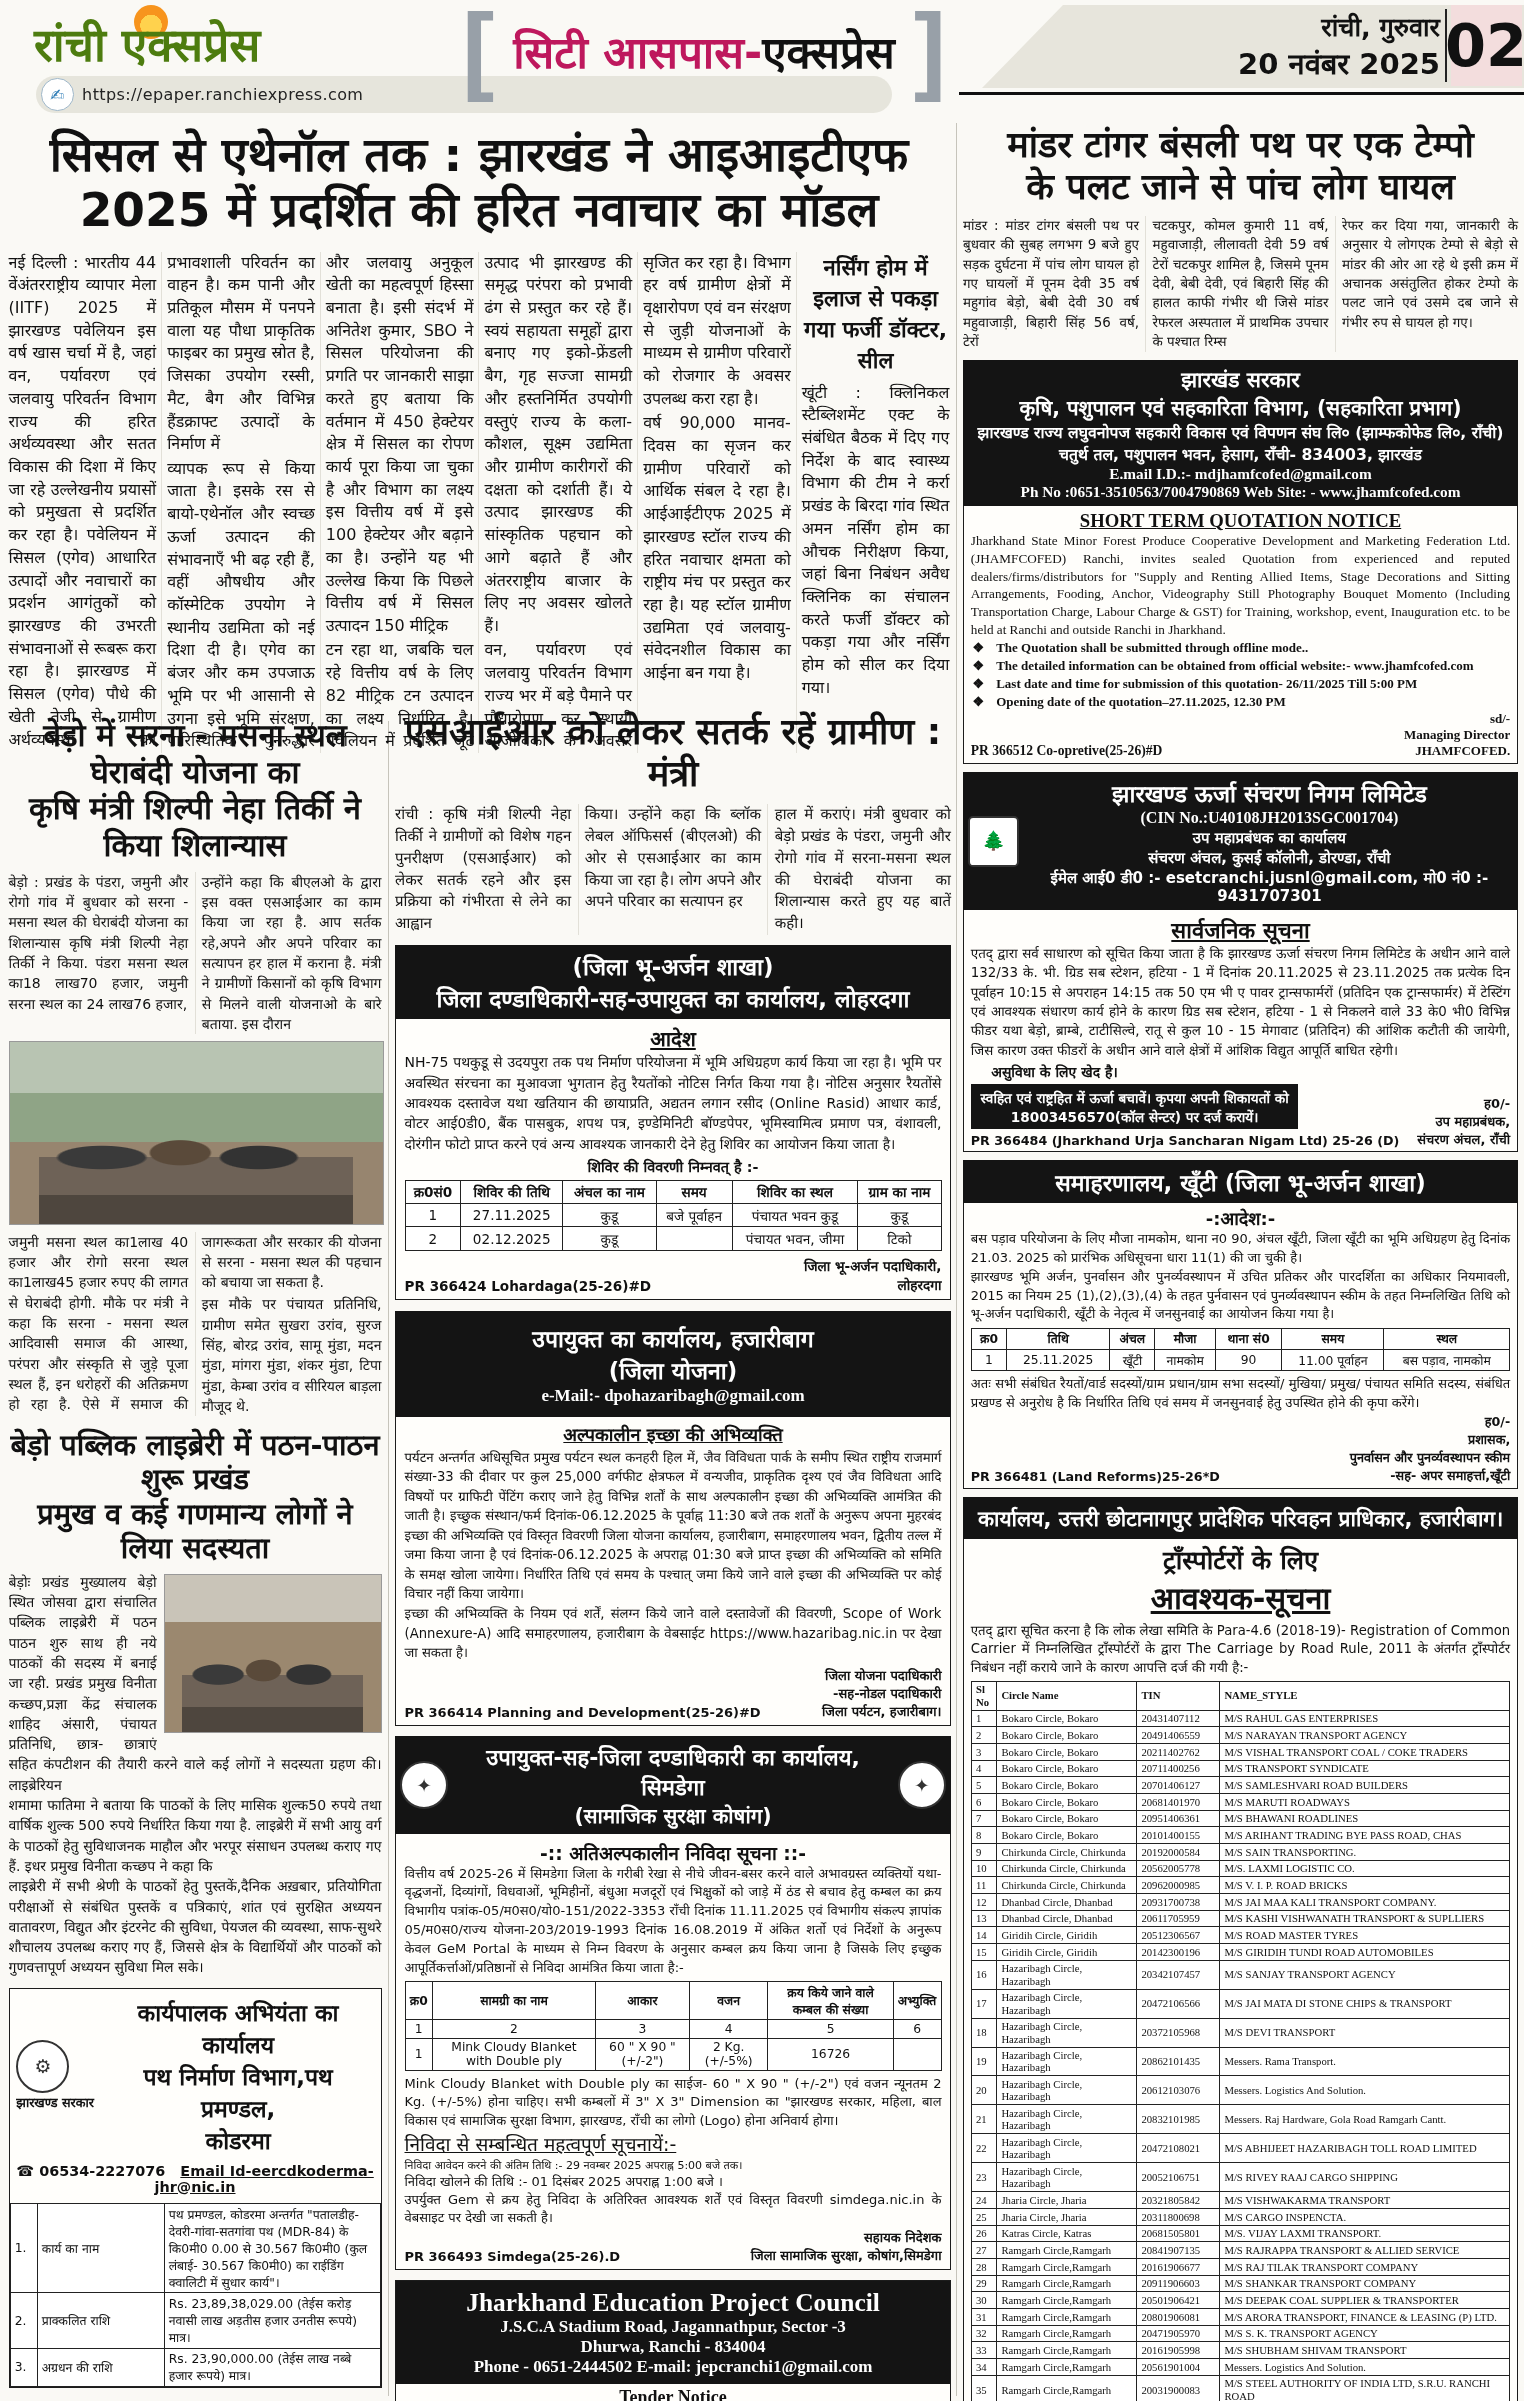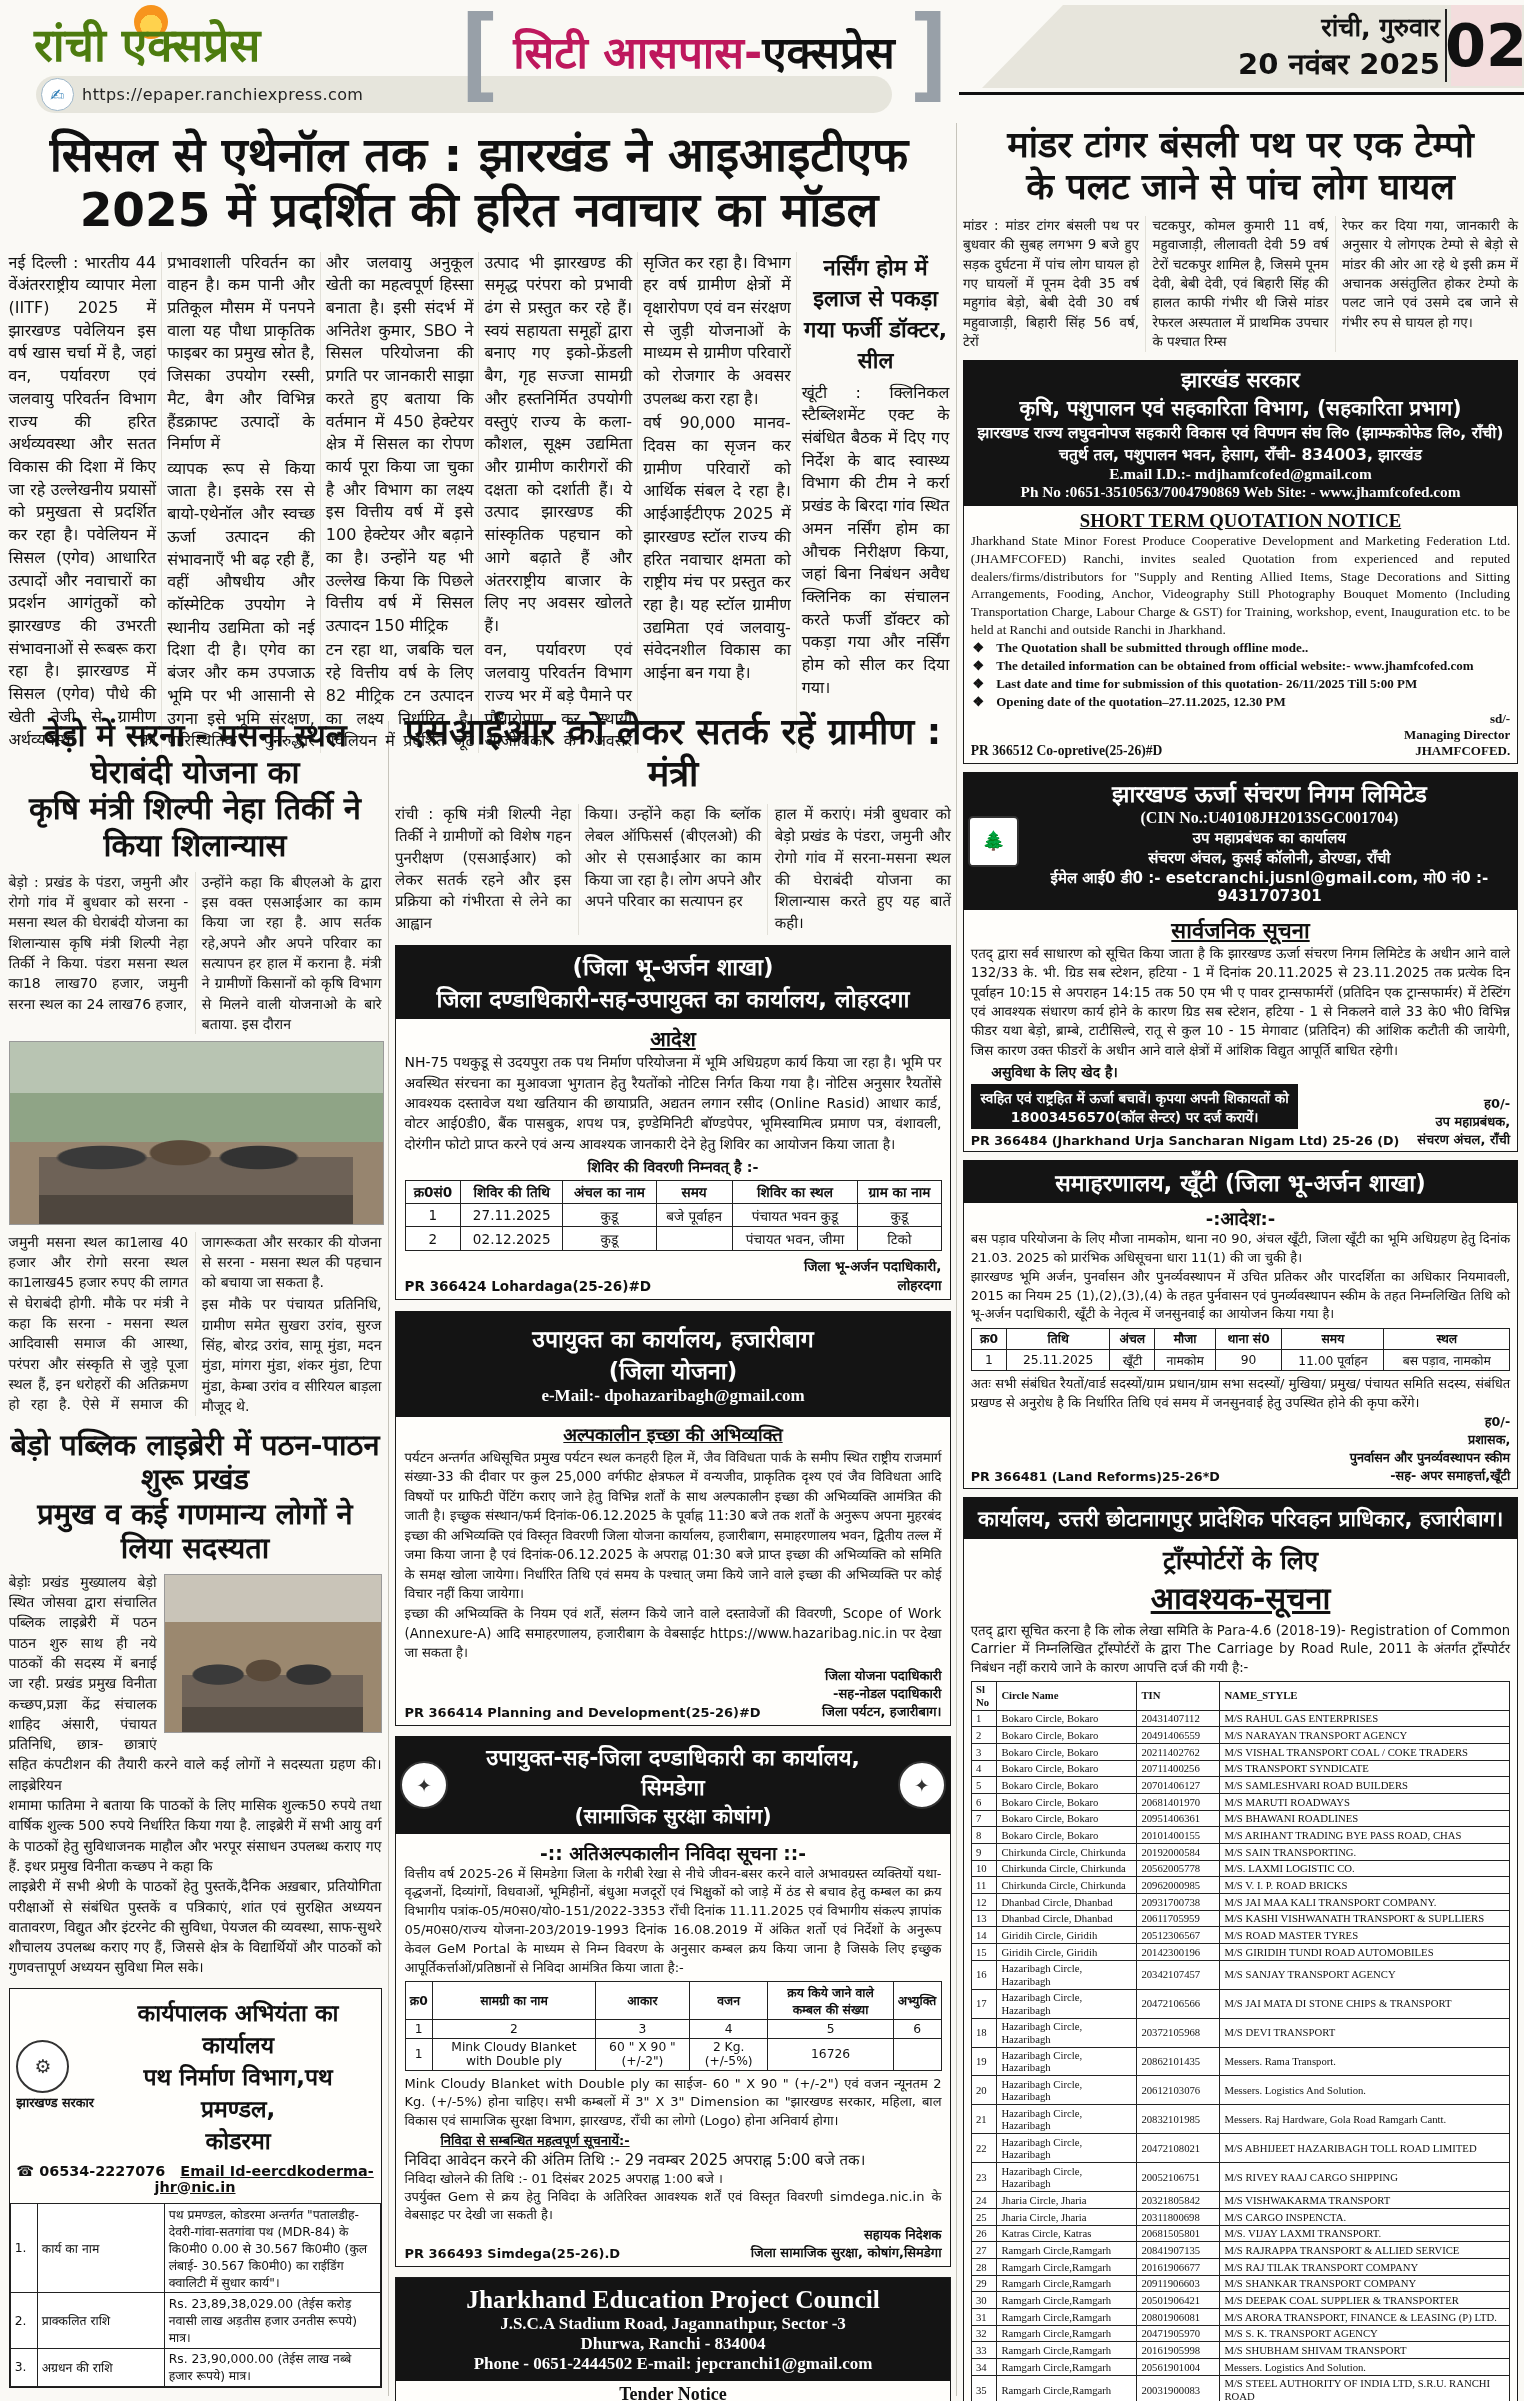--- a/index.html
+++ b/index.html
@@ -288,22 +288,22 @@
               <td>1</td>
               <td>Mink Cloudy Blanket with Double ply</td>
               <td>60 " X 90 " (+/-2")</td>
               <td>2 Kg. (+/-5%)</td>
               <td>16726</td>
               <td></td>
             </tr>
           </tbody>
       </table>
       <p class="body-just" style="font-size:13px;line-height:1.45;margin-top:3.4px;">Mink Cloudy Blanket with Double ply का साईज- 60 " X 90 " (+/-2")  एवं वजन न्यूनतम 2 Kg. (+/-5%) होना चाहिए। सभी कम्बलों में 3" X 3" Dimension का "झारखण्ड सरकार, महिला, बाल विकास एवं सामाजिक सुरक्षा विभाग, झारखण्ड, राँची का लोगो (Logo) होना अनिवार्य होगा।</p>
-      <div style="font-size:13px;font-weight:700;text-decoration:underline;margin-left:36px;">निविदा से सम्बन्धित महत्वपूर्ण सूचनायें:-</div>
-      <div style="font-size:15px;">निविदा आवेदन करने की अंतिम तिथि :- 29 नवम्बर 2025 अपराह्न 5:00 बजे तक।</div>
+      <div style="font-size:19px;font-weight:400;text-decoration:underline;">निविदा से सम्बन्धित महत्वपूर्ण सूचनायें:-</div>
+      <div style="font-size:11px;">निविदा आवेदन करने की अंतिम तिथि :- 29 नवम्बर 2025 अपराह्न 5:00 बजे तक।</div>
       <div style="font-size:13px;">निविदा खोलने की तिथि :- 01 दिसंबर 2025 अपराह्न 1:00 बजे ।</div>
       <p class="body-just" style="font-size:13px;">उपर्युक्त Gem से क्रय हेतु निविदा के अतिरिक्त आवश्यक शर्तें एवं विस्तृत विवरणी simdega.nic.in के वेबसाइट पर देखी जा सकती है।</p>
       <div style="display:flex;justify-content:space-between;align-items:flex-end;margin-top:1.7px;">
         <div class="pr-line" style="font-size:13px;">PR 366493 Simdega(25-26).D</div>
         <div class="sign" style="font-size:13px;">
             <div>सहायक निदेशक</div>
             <div>जिला सामाजिक सुरक्षा, कोषांग,सिमडेगा</div>
           </div>
       </div>
     </div>

